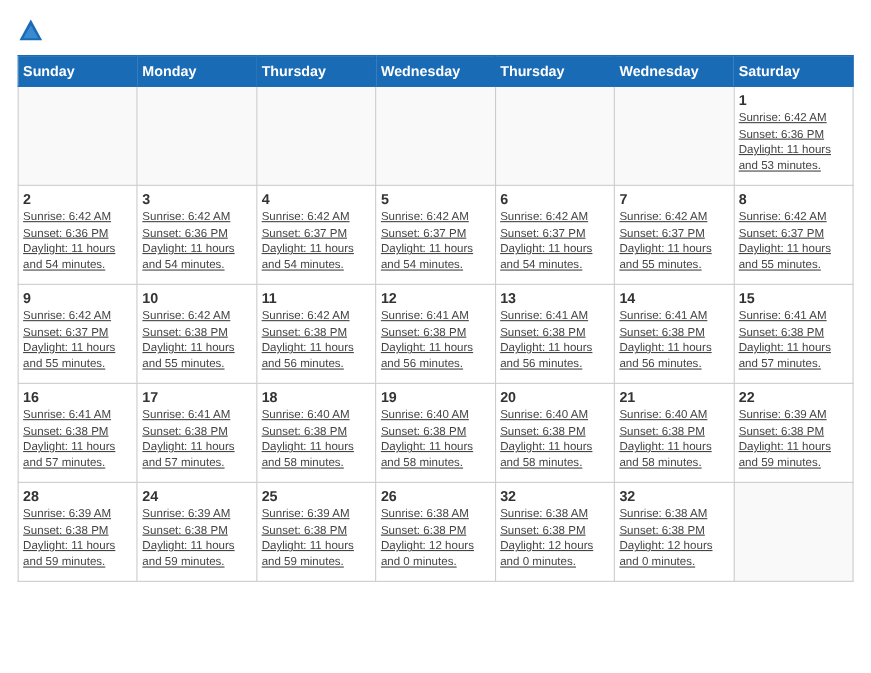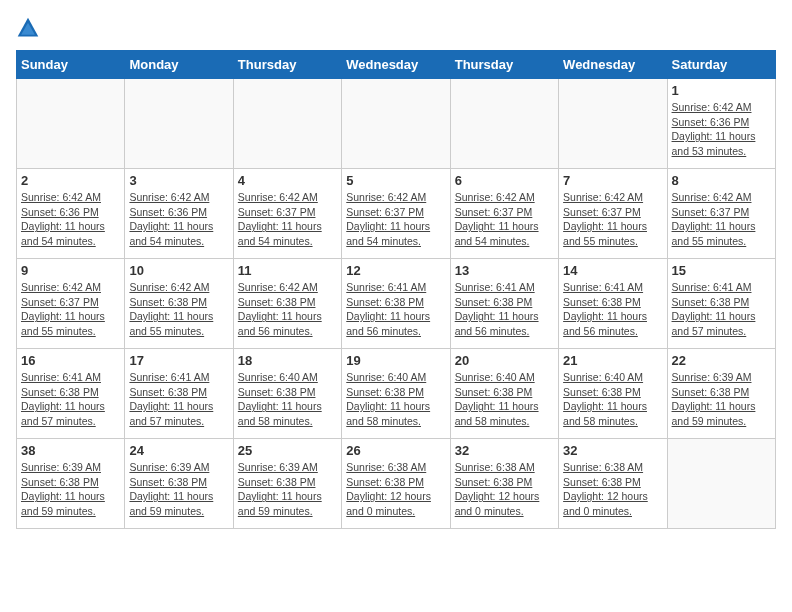--- a/index.html
+++ b/index.html
@@ -261,21 +261,21 @@
         </td>
         <td>
           <div class="day-number">22</div>
           <div class="day-info" style="white-space: pre-line;">Sunrise: 6:39 AM
 Sunset: 6:38 PM
 Daylight: 11 hours and 59 minutes.</div>
         </td>
       </tr>
       <tr class="week-row">
         <td>
-          <div class="day-number">38</div>
+          <div class="day-number">28</div>
           <div class="day-info" style="white-space: pre-line;">Sunrise: 6:39 AM
 Sunset: 6:38 PM
 Daylight: 11 hours and 59 minutes.</div>
         </td>
         <td>
           <div class="day-number">24</div>
           <div class="day-info" style="white-space: pre-line;">Sunrise: 6:39 AM
 Sunset: 6:38 PM
 Daylight: 11 hours and 59 minutes.</div>
         </td>

